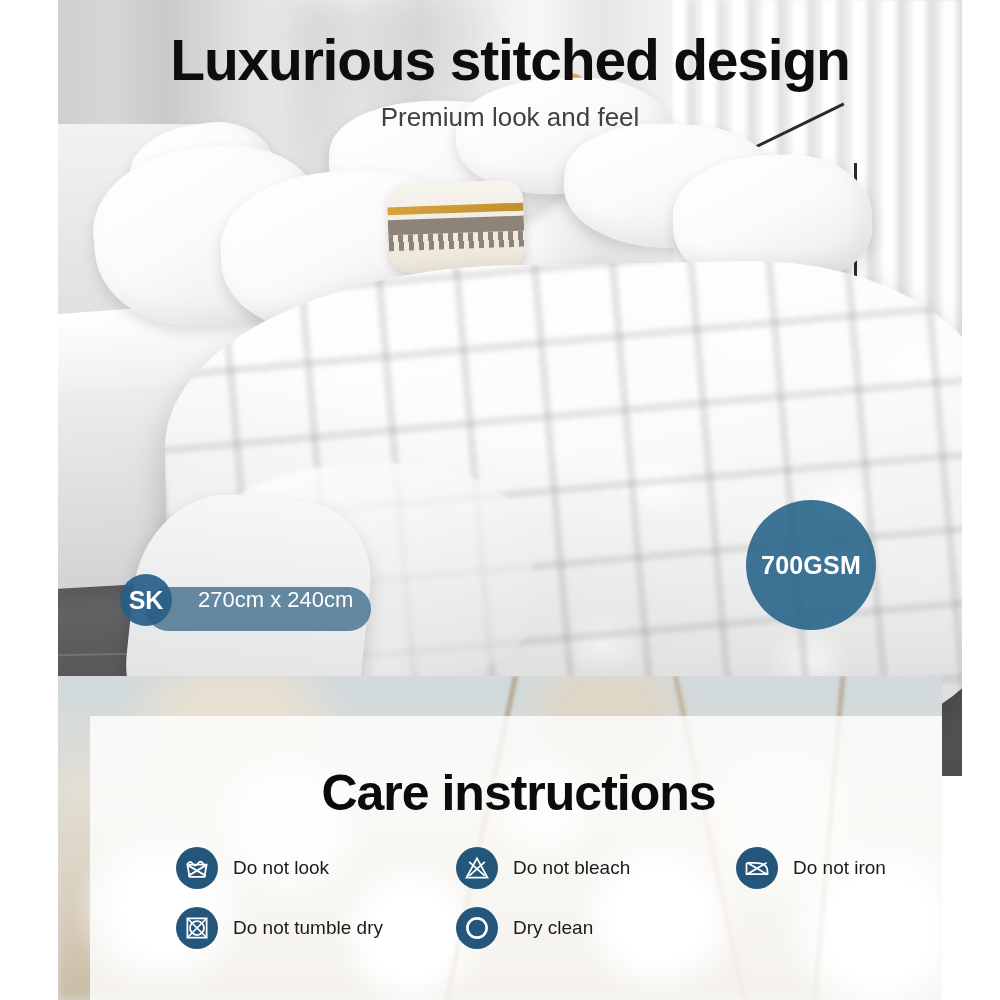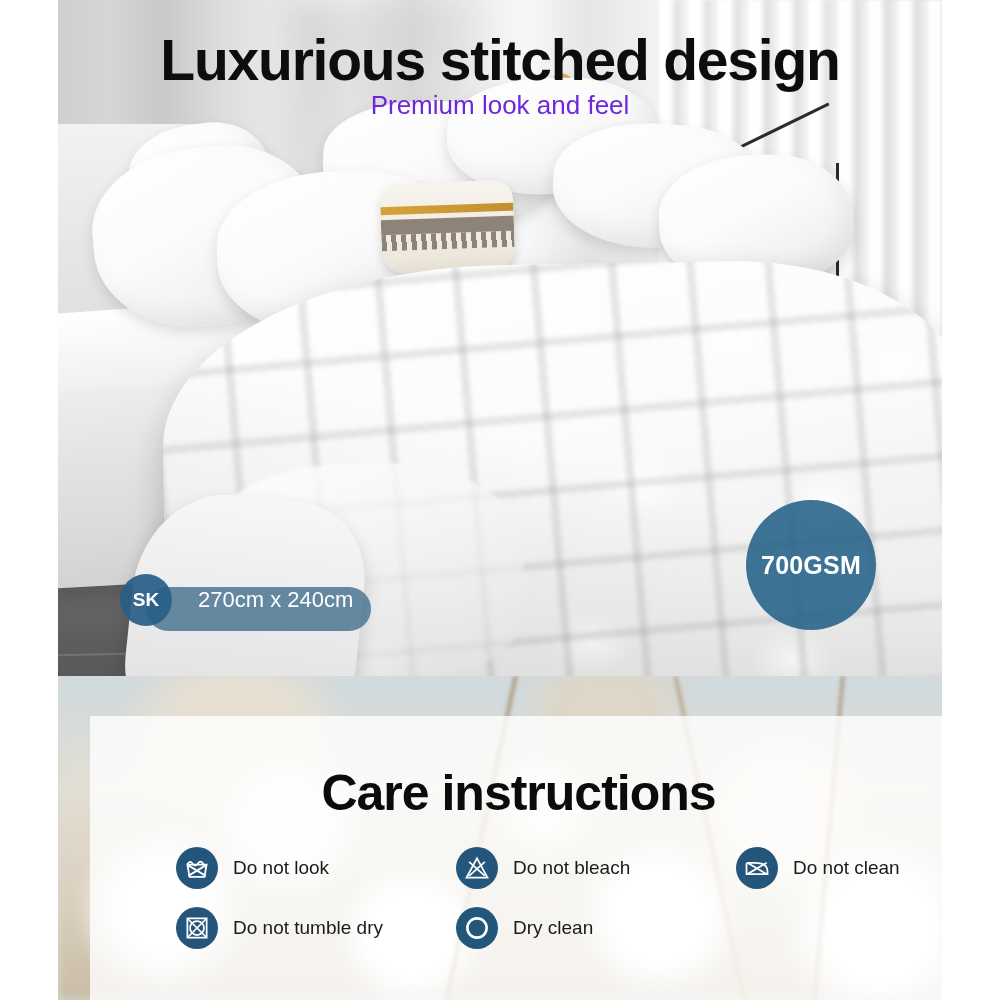--- a/index.html
+++ b/index.html
@@ -6,21 +6,21 @@
   body{
     width:1000px;height:1000px;background:#ffffff;
     font-family:"Liberation Sans", sans-serif;
     overflow:hidden;position:relative;
   }
   .page{position:absolute;inset:0;background:#fff;}
 
   
   .panel-top{
     position:absolute;left:58px;top:0;width:884px;height:776px;
-    overflow:hidden;background:#d8d8d8;
+    overflow:hidden;background:#d8d8d8;padding-left:20px;
   }
   
   .wall{
     position:absolute;left:0;top:0;width:100%;height:100%;
     background:
       linear-gradient(90deg,
         #cfcfcf 0%, #d6d6d6 6%, #c9c9c9 12%, #dedede 19%,
         #ededed 27%, #f4f4f4 33%, #e3e3e3 40%, #efefef 47%,
         #f7f7f7 53%, #e6e6e6 60%, #f1f1f1 67%, #fafafa 73%,
         #e9e9e9 80%, #f3f3f3 87%, #e0e0e0 94%, #dcdcdc 100%);
@@ -190,22 +190,22 @@
     box-shadow:0 10px 20px rgba(0,0,0,.18);
   }
 
   
   .headline{
     position:absolute;left:0;top:32px;width:100%;text-align:center;
     font-size:57px;font-weight:bold;color:#0d0d0d;letter-spacing:-1.2px;
     line-height:1;white-space:nowrap;
   }
   .subline{
-    position:absolute;left:0;top:92px;width:100%;text-align:center;
-    font-size:26px;color:#6d28d9;line-height:1;white-space:nowrap;
+    position:absolute;left:0;top:104px;width:100%;text-align:center;
+    font-size:26px;color:#404040;line-height:1;white-space:nowrap;
   }
 
   
   .gsm-badge{
     position:absolute;left:688px;top:500px;width:130px;height:130px;
     border-radius:50%;background:rgba(35,97,136,.88);
     display:flex;align-items:center;justify-content:center;
     color:#fff;font-size:25px;font-weight:bold;letter-spacing:.2px;
   }
 
@@ -218,21 +218,21 @@
     position:absolute;left:26px;top:7px;height:44px;
     padding:0 18px 0 52px;border-radius:22px;
     background:rgba(70,114,142,.82);
     display:flex;align-items:flex-start;
     color:#fff;font-size:22px;white-space:nowrap;
   }
   .size-circle{
     position:relative;z-index:2;width:52px;height:52px;margin-top:-4px;
     border-radius:50%;background:rgba(40,95,133,.93);
     display:flex;align-items:center;justify-content:center;
-    color:#fff;font-size:19px;font-weight:bold;
+    color:#fff;font-size:25px;font-weight:bold;
   }
 
   
   .panel-bottom{
     position:absolute;left:58px;top:676px;width:884px;height:324px;
     overflow:hidden;background:#d7d9d6;
   }
   .cotton-bg{
     position:absolute;inset:0;
     background:
@@ -380,21 +380,21 @@
             <span class="care-label">Do not bleach</span>
           </div>
 
           <div class="care-item c3">
             <span class="care-icon">
               <svg width="28" height="28" viewBox="0 0 32 32" fill="none" stroke="#ffffff" stroke-width="2">
                 <path d="M4 23 L28 23 L28 20 C28 13 22 10 14 10 L6 10 C5 10 4 11 4 12 Z"></path>
                 <path d="M5 10 L27 23 M27 10 L5 23"></path>
               </svg>
             </span>
-            <span class="care-label">Do not clean</span>
+            <span class="care-label">Do not iron</span>
           </div>
         </div>
 
         <div class="care-row">
 
           <div class="care-item c1">
             <span class="care-icon">
               <svg width="28" height="28" viewBox="0 0 32 32" fill="none" stroke="#ffffff" stroke-width="2">
                 <rect x="5" y="5" width="22" height="22"></rect>
                 <circle cx="16" cy="16" r="8"></circle>

